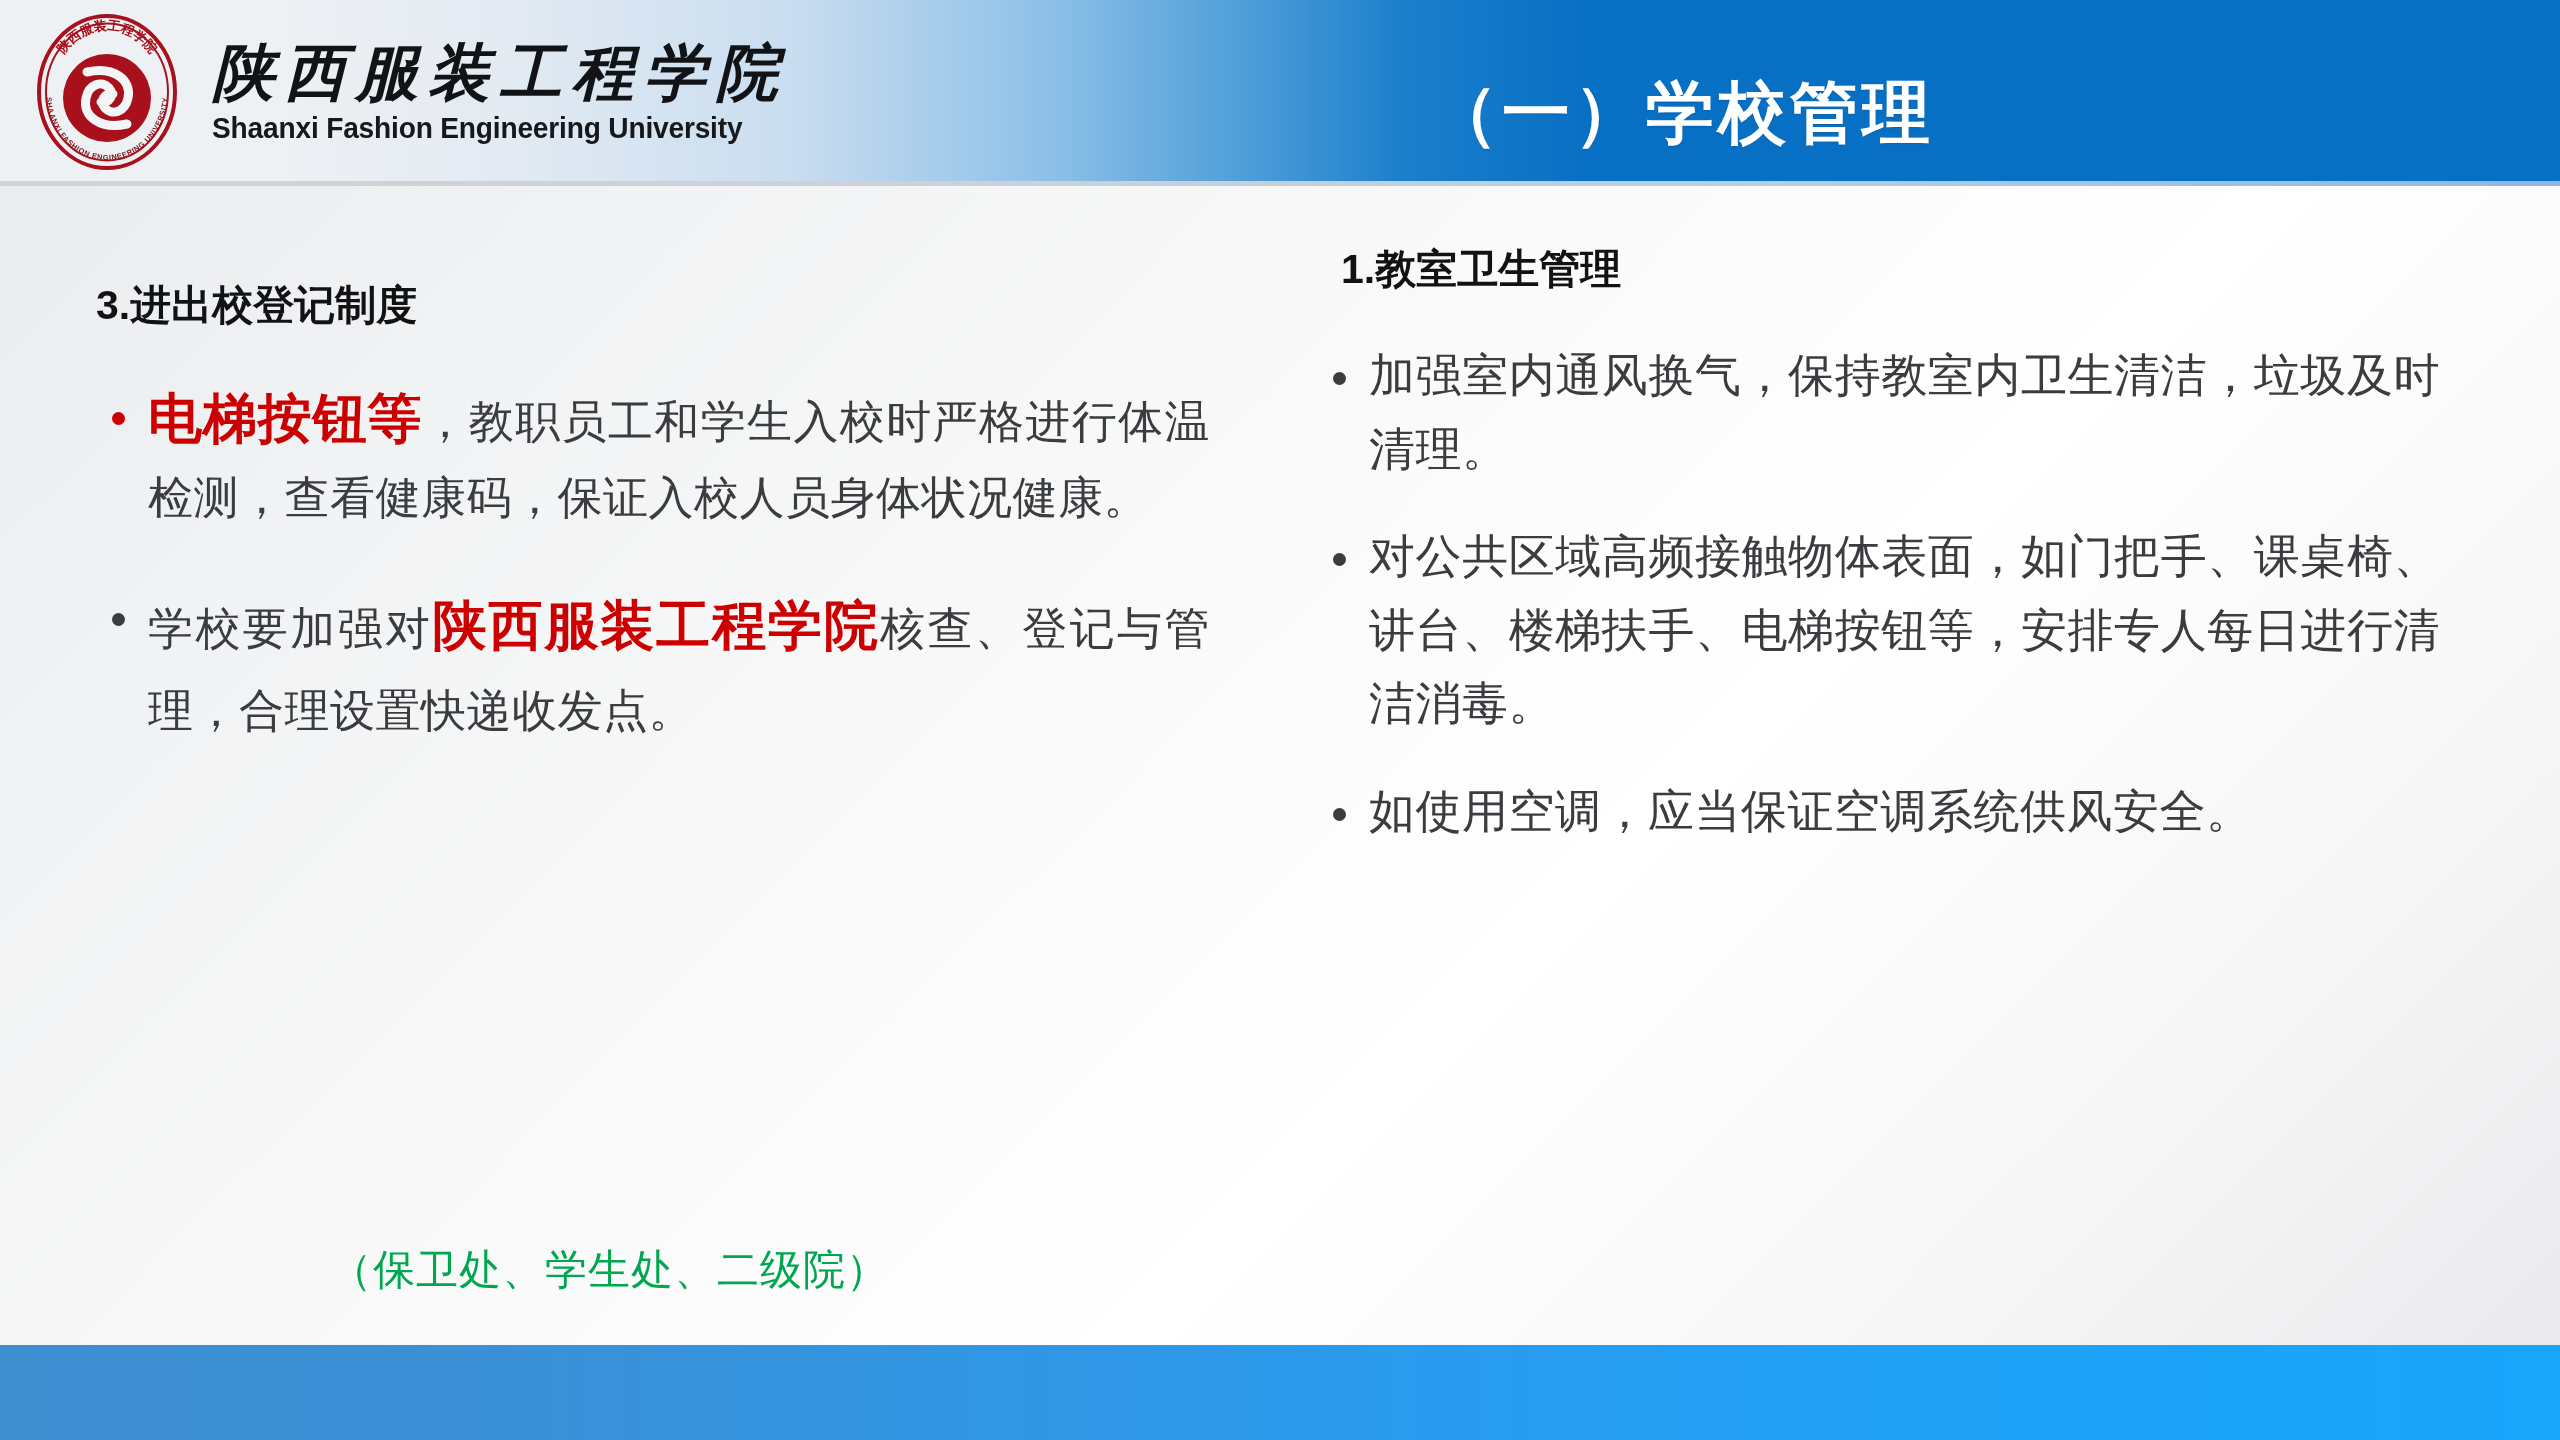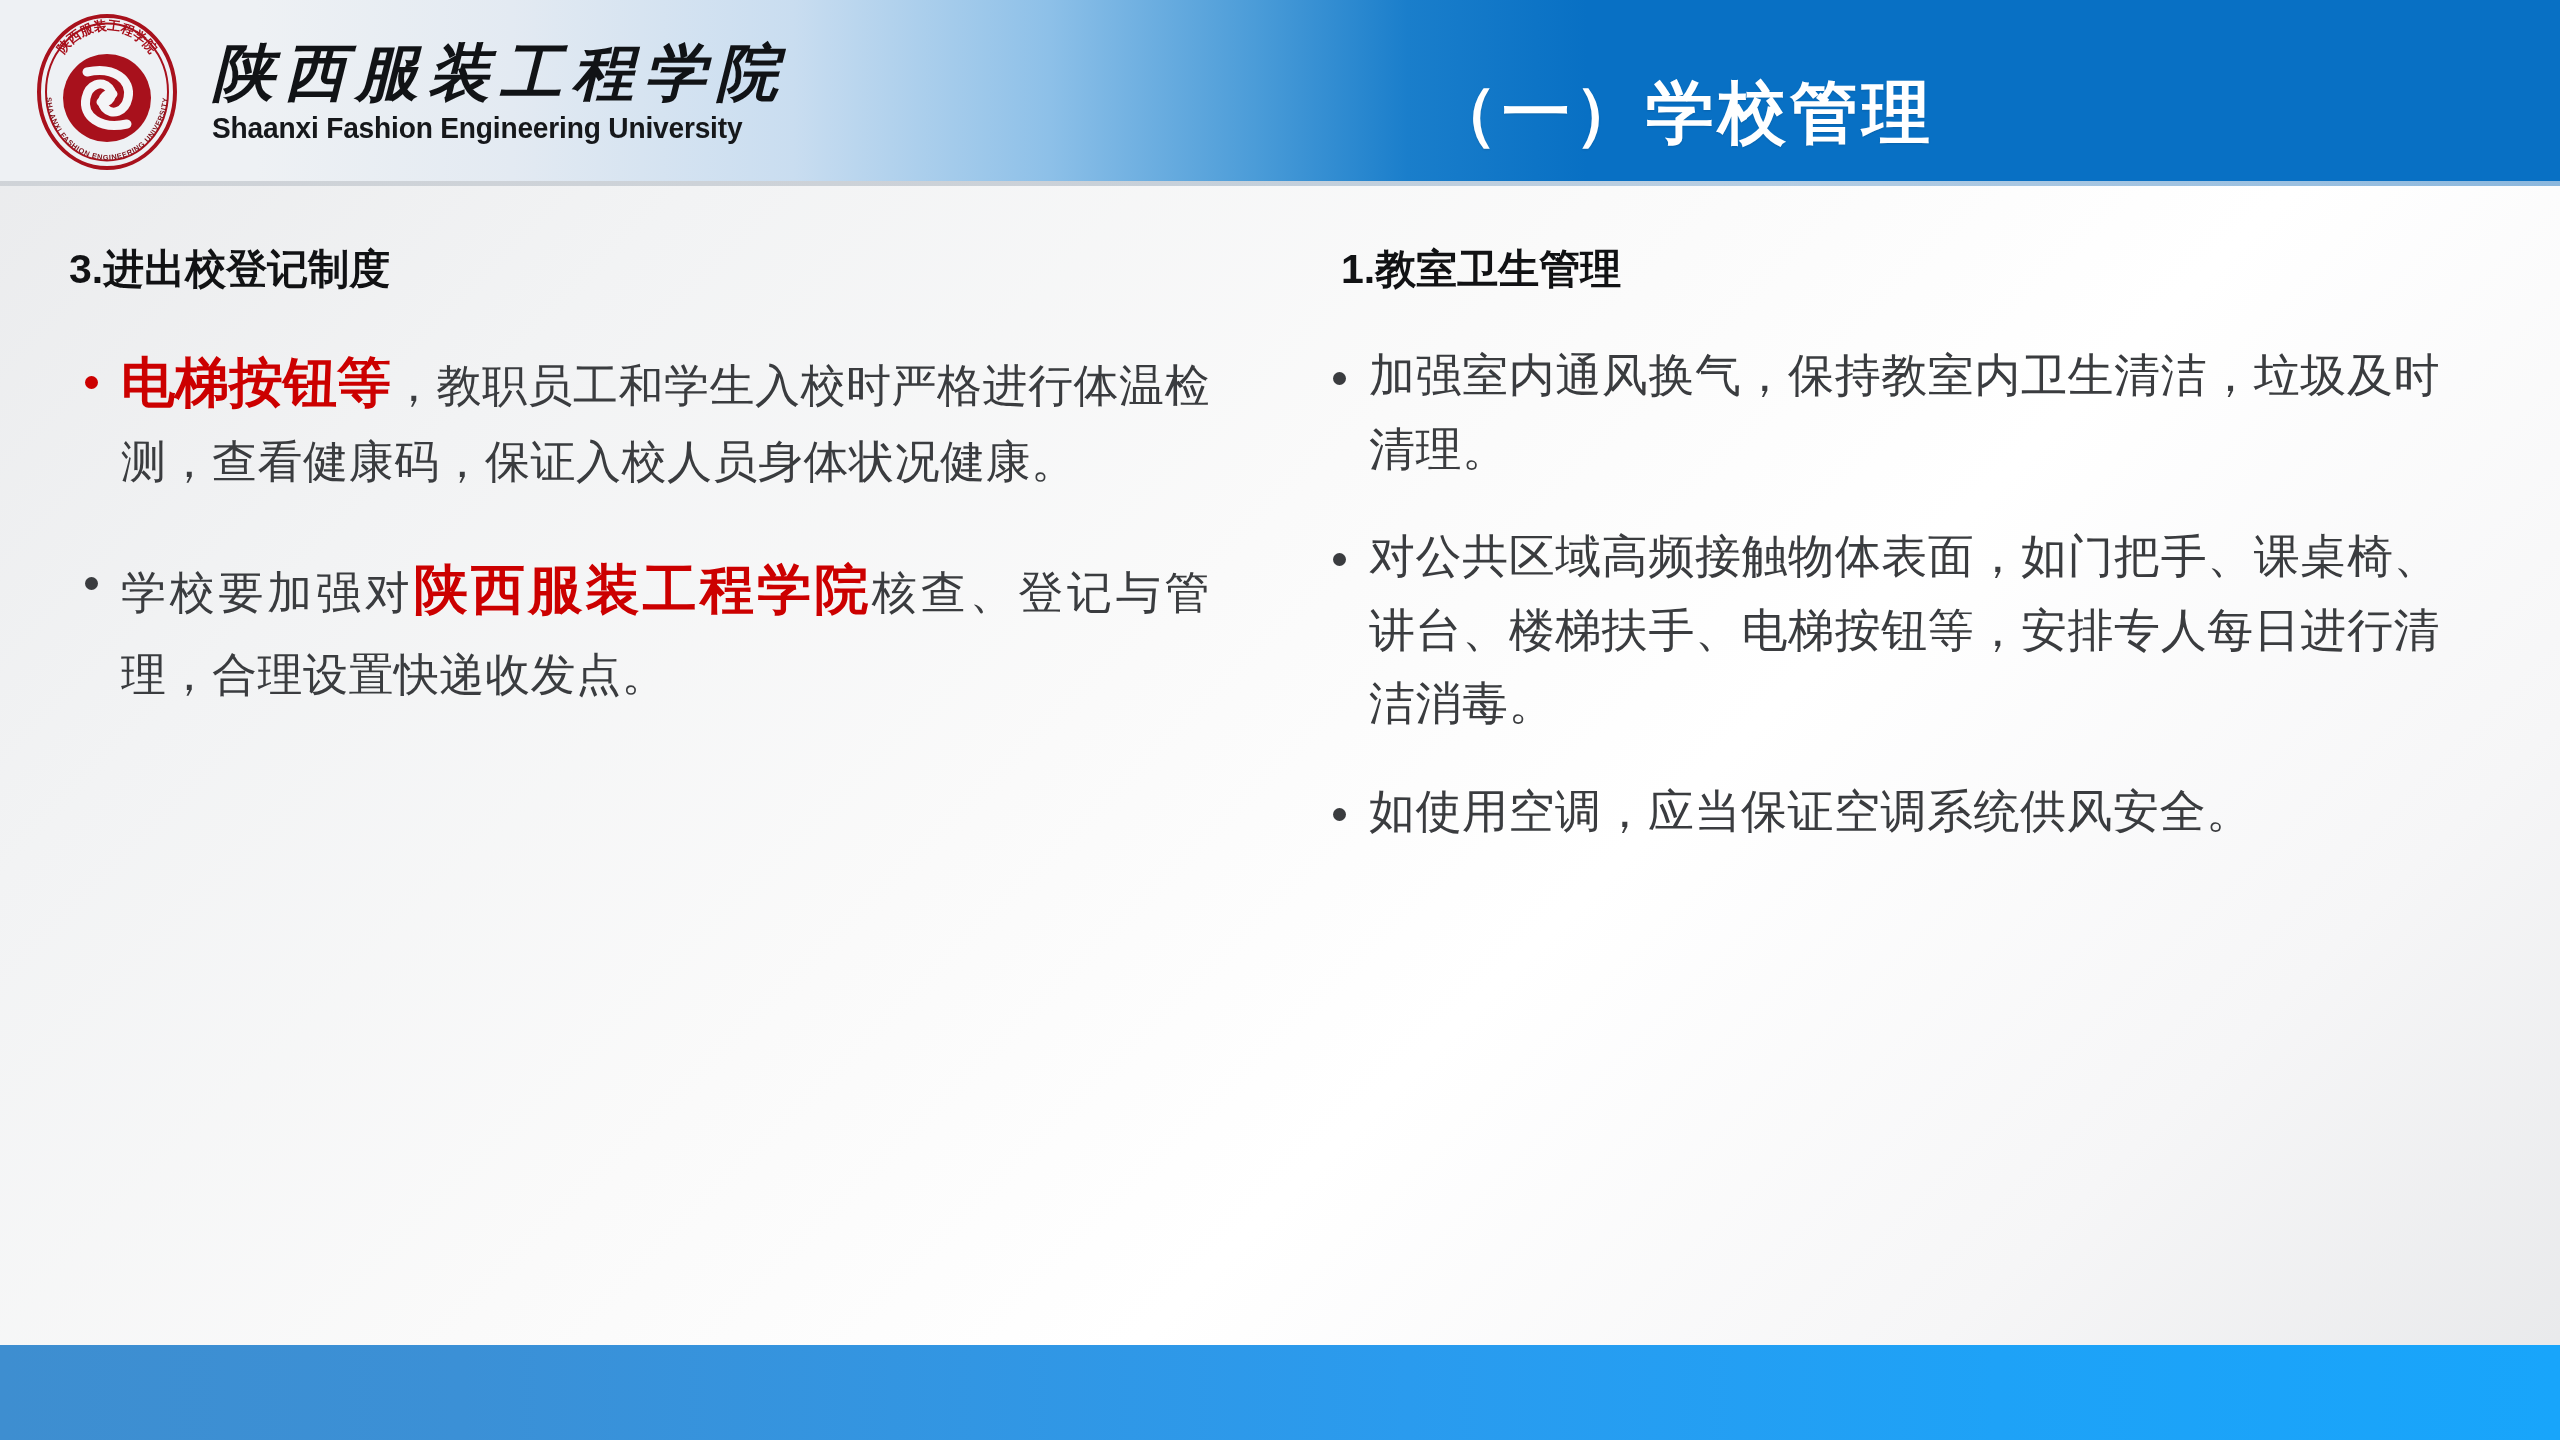--- a/index.html
+++ b/index.html
@@ -119,21 +119,21 @@
     top: 186px;
     width: 2560px;
     height: 1159px;
     display: flex;
   }
   .column {
     position: relative;
     box-sizing: border-box;
     height: 100%;
   }
-  .col-left  { width: 1320px; padding: 56px 110px 0 69px; }
+  .col-left  { width: 1320px; padding: 56px 110px 0 96px; margin-top: 36px; }
   .col-right { width: 1240px; padding: 56px 120px 0 1px; }
 
   .col-heading {
     font-size: 41px;
     font-weight: 700;
     color: #111214;
     letter-spacing: 0px;
     margin: 0 0 42px 0;
     white-space: nowrap;
   }
@@ -248,20 +248,21 @@
 
       <ul class="bullets">
         <li class="bullet b1 accent-dot">
           <span class="em">电梯按钮等</span><span>，教职员工和学生入校时严格进行体温检测，查看健康码，保证入校人员身体状况健康。</span>
         </li>
         <li class="bullet b2">
           <span>学校要加强对</span><span class="em">陕西服装工程学院</span><span>核查、登记与管理，合理设置快递收发点。</span>
         </li>
       </ul>
 
+      <div class="dept dept-left">（保卫处、学生处、二级院）</div>
     </div>
 
     <div class="column col-right">
       <div class="col-heading">1.教室卫生管理</div>
 
       <ul class="bullets">
         <li class="bullet">
           <span>加强室内通风换气，保持教室内卫生清洁，垃圾及时清理。</span>
         </li>
         <li class="bullet">

